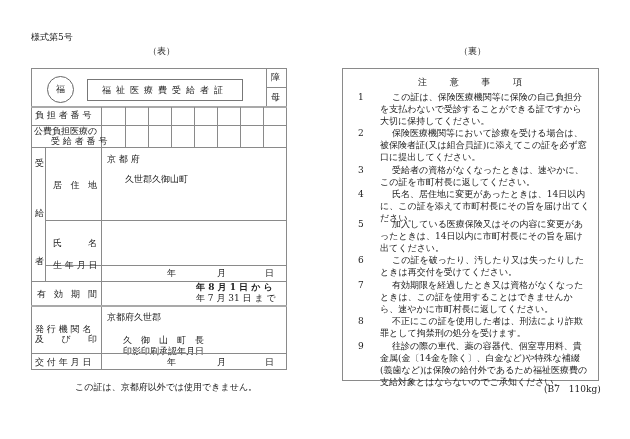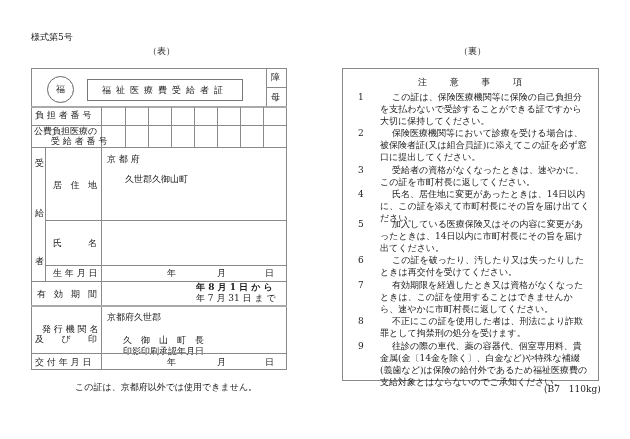--- a/index.html
+++ b/index.html
@@ -78,37 +78,37 @@
   <div class="abs" style="left:71px;top:80px;width:185px;height:72px;"></div>
 
   <div class="hl" style="left:14px;top:152px;width:242px;"></div>
   <div class="abs t spread" style="left:22px;top:170px;width:44px;">
     <span>氏</span>
     <span>名</span>
   </div>
   <div class="abs" style="left:71px;top:153px;width:185px;height:44px;"></div>
 
   <div class="hl" style="left:14px;top:197px;width:242px;"></div>
-  <div class="abs t" style="left:22px;top:200px;">生 年 月 日</div>
+  <div class="abs t" style="left:22px;top:192px;">生 年 月 日</div>
   <div class="abs t" style="left:136px;top:200px;">年</div>
   <div class="abs t" style="left:186px;top:200px;">月</div>
   <div class="abs t" style="left:234px;top:200px;">日</div>
 
   <div class="hl" style="left:0;top:213px;width:256px;"></div>
   <div class="abs t spread" style="left:6px;top:221px;width:60px;">
     <span>有</span>
     <span>効</span>
     <span>期</span>
     <span>間</span>
   </div>
   <div class="abs t" style="left:165px;top:214px;font-weight:bold;">年 8 月 1 日 か ら</div>
   <div class="abs t" style="left:165px;top:225px;">年 7 月 31 日 ま で</div>
 
   <div class="hl thick" style="left:0;top:237px;width:256px;"></div>
-  <div class="abs t" style="left:11px;top:256px;">発 行 機 関 名</div>
+  <div class="abs t" style="left:4px;top:256px;">発 行 機 関 名</div>
   <div class="abs t spread" style="left:4px;top:266px;width:62px;">
     <span>及</span>
     <span>び</span>
     <span>印</span>
   </div>
   <div class="abs t" style="left:76px;top:244px;">京都府久世郡</div>
   <div class="abs t" style="left:92px;top:267px;">久　御　山　町　長</div>
   <div class="abs t" style="left:92px;top:278px;">印影印刷承認年月日</div>
 
   <div class="hl" style="left:0;top:285px;width:256px;"></div>

